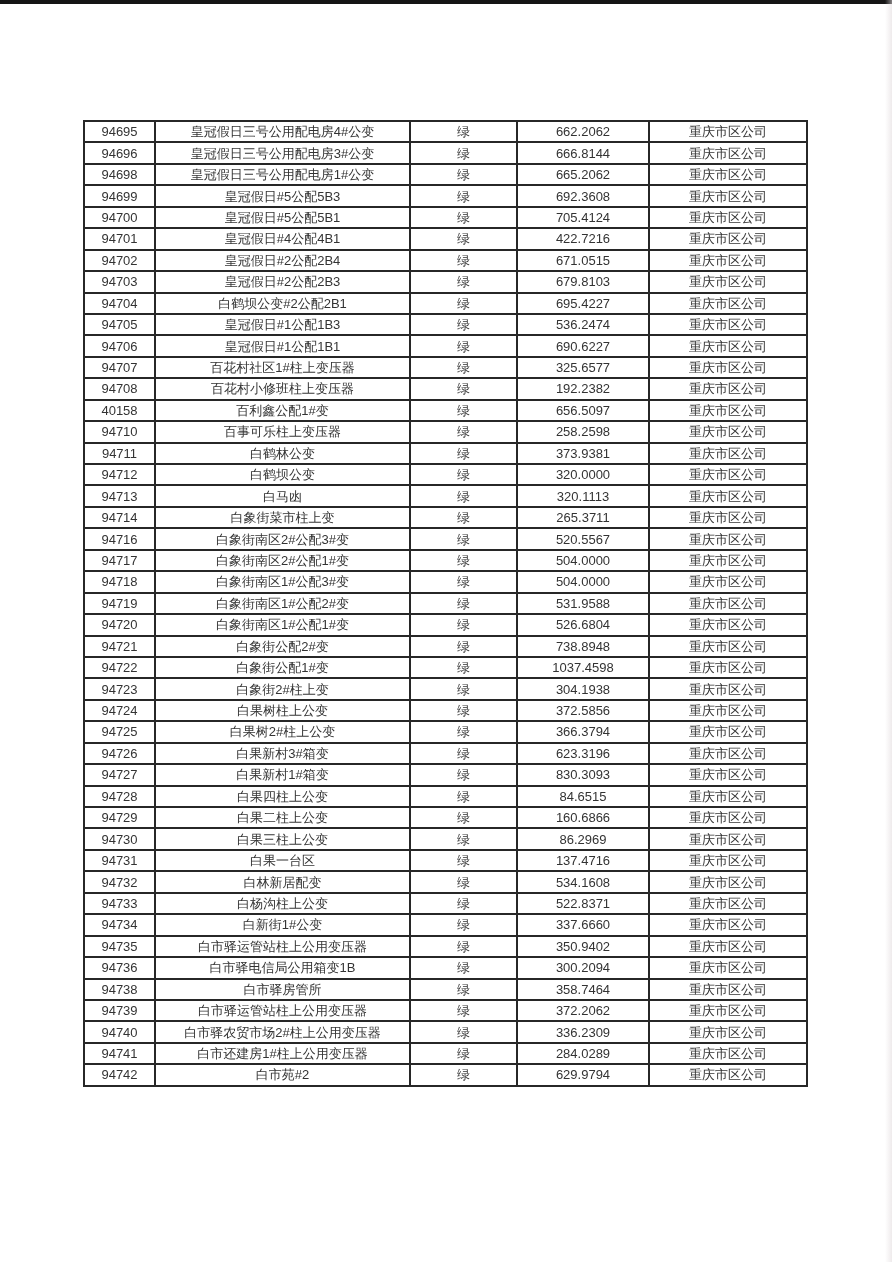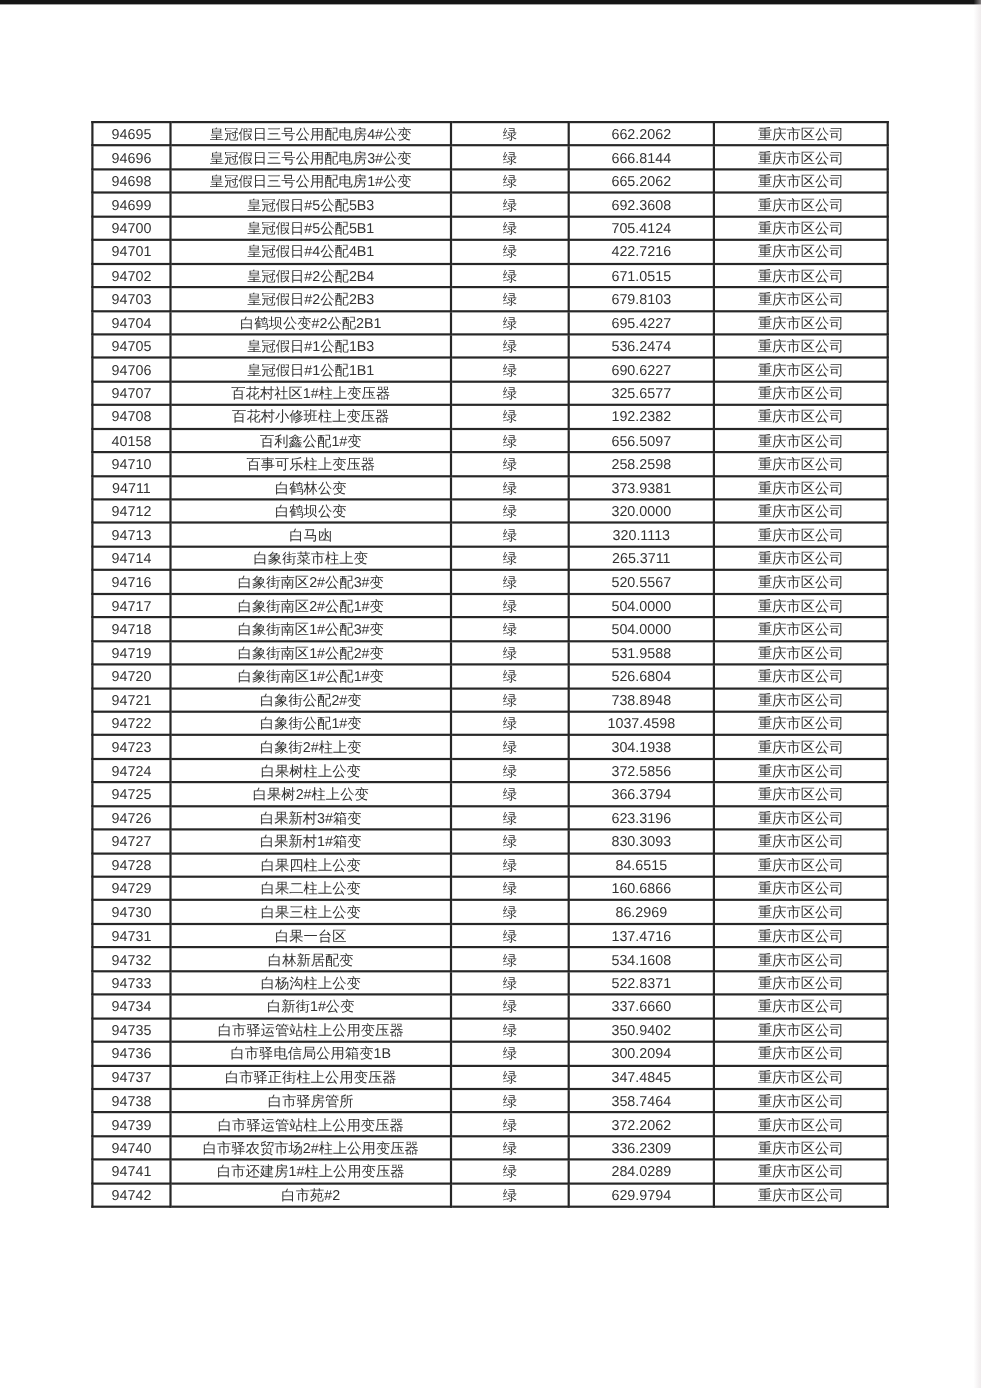--- a/index.html
+++ b/index.html
@@ -26,21 +26,21 @@
     position: absolute;
     top: 0;
     right: 0;
     width: 7px;
     height: 1262px;
     background: linear-gradient(to right, rgba(255,255,255,0), rgba(225,218,220,0.55));
   }
   table.data-table {
     position: absolute;
     left: 83px;
-    top: 110px;
+    top: 120px;
     width: 720px;
     border-collapse: collapse;
     table-layout: fixed;
   }
   table.data-table td {
     border: 2px solid #272727;
     box-sizing: border-box;
     height: 21.45px;
     padding: 0 2px;
     text-align: center;
@@ -346,27 +346,20 @@
         <td>重庆市区公司</td>
       </tr>
       <tr>
         <td>94736</td>
         <td>白市驿电信局公用箱变1B</td>
         <td>绿</td>
         <td>300.2094</td>
         <td>重庆市区公司</td>
       </tr>
       <tr>
-        <td>94737</td>
-        <td>白市驿正街柱上公用变压器</td>
-        <td>绿</td>
-        <td>347.4845</td>
-        <td>重庆市区公司</td>
-      </tr>
-      <tr>
         <td>94738</td>
         <td>白市驿房管所</td>
         <td>绿</td>
         <td>358.7464</td>
         <td>重庆市区公司</td>
       </tr>
       <tr>
         <td>94739</td>
         <td>白市驿运管站柱上公用变压器</td>
         <td>绿</td>

